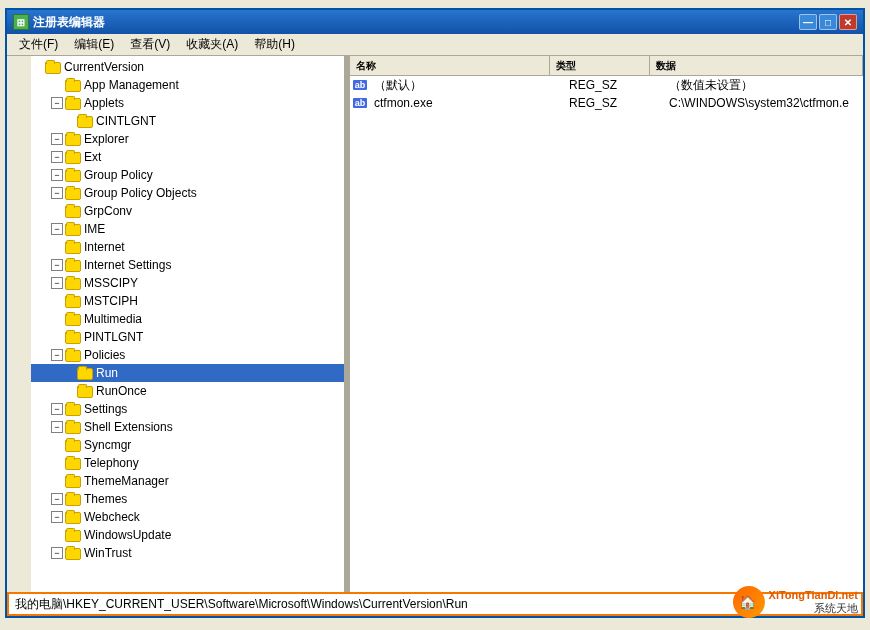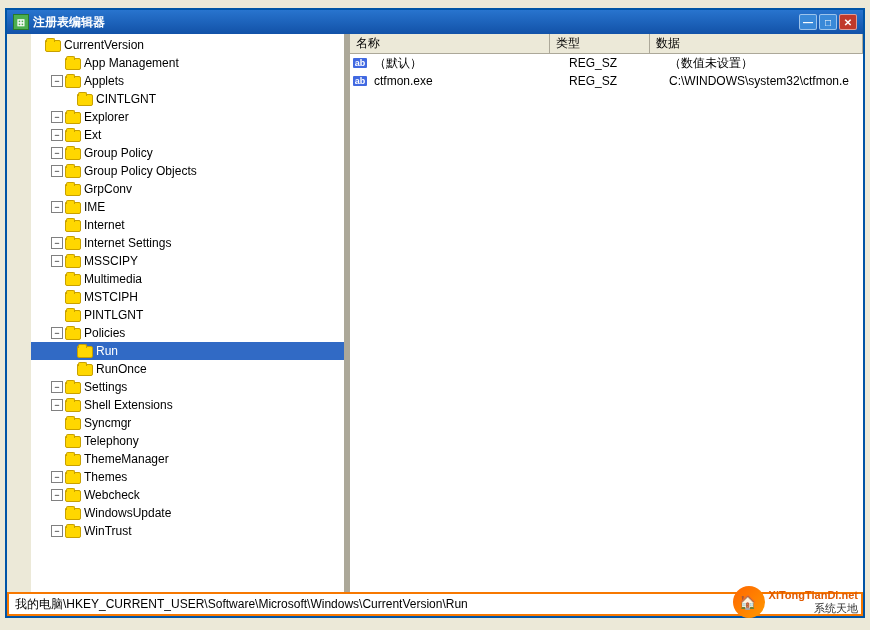--- a/index.html
+++ b/index.html
@@ -183,26 +183,26 @@
     }
     .right-header {
       display: flex;
       background: #ECE9D8;
       border-bottom: 1px solid #ACA899;
       height: 20px;
       align-items: stretch;
       flex-shrink: 0;
     }
     .right-col-header {
-      font-size: 12px;
+      font-size: 10px;
       padding: 2px 6px;
       border-right: 1px solid #ACA899;
       display: flex;
       align-items: center;
-      font-weight: normal;
+      font-weight: bold;
     }
     .col-name { width: 200px; }
     .col-type { width: 100px; }
     .col-data { flex: 1; }
 
     .right-content {
       flex: 1;
       overflow-y: auto;
       background: white;
     }
@@ -296,20 +296,27 @@
   <div class="title-bar">
     <div class="title-bar-icon">⊞</div>
     <span class="title-bar-text">注册表编辑器</span>
     <div class="title-bar-buttons">
       <div class="title-btn title-btn-min">—</div>
       <div class="title-btn title-btn-max">□</div>
       <div class="title-btn title-btn-close">✕</div>
     </div>
   </div>
 
+  <div class="menu-bar">
+    <div class="menu-item">文件(F)</div>
+    <div class="menu-item">编辑(E)</div>
+    <div class="menu-item">查看(V)</div>
+    <div class="menu-item">收藏夹(A)</div>
+    <div class="menu-item">帮助(H)</div>
+  </div>
 
   <div class="main-content">
 
     <div class="tree-pane">
       <div class="tree-scroll" id="tree-container">
 
       <div class="tree-item">
             <span class="indent" style="width: 0px; display: inline-block; flex-shrink: 0;"></span>
             <span style="width: 14px; display: inline-block; flex-shrink: 0;"></span>
             <span class="folder-icon"><span class="folder-closed" style="display: inline-block; width: 16px; height: 12px; background: rgb(255, 215, 0); border: 1px solid rgb(200, 160, 0); border-radius: 0px 2px 2px; position: relative; vertical-align: middle;"></span></span>
@@ -384,27 +391,27 @@
           <div class="tree-item">
             <span class="indent" style="width: 20px; display: inline-block; flex-shrink: 0;"></span>
             <span class="expander">−</span>
             <span class="folder-icon"><span class="folder-closed" style="display: inline-block; width: 16px; height: 12px; background: rgb(255, 215, 0); border: 1px solid rgb(200, 160, 0); border-radius: 0px 2px 2px; position: relative; vertical-align: middle;"></span></span>
             <span class="label">MSSCIPY</span>
           </div>
           <div class="tree-item">
             <span class="indent" style="width: 20px; display: inline-block; flex-shrink: 0;"></span>
             <span style="width: 14px; display: inline-block; flex-shrink: 0;"></span>
             <span class="folder-icon"><span class="folder-closed" style="display: inline-block; width: 16px; height: 12px; background: rgb(255, 215, 0); border: 1px solid rgb(200, 160, 0); border-radius: 0px 2px 2px; position: relative; vertical-align: middle;"></span></span>
+            <span class="label">MSTCIPH</span>
+          </div>
+          <div class="tree-item">
+            <span class="indent" style="width: 20px; display: inline-block; flex-shrink: 0;"></span>
+            <span style="width: 14px; display: inline-block; flex-shrink: 0;"></span>
+            <span class="folder-icon"><span class="folder-closed" style="display: inline-block; width: 16px; height: 12px; background: rgb(255, 215, 0); border: 1px solid rgb(200, 160, 0); border-radius: 0px 2px 2px; position: relative; vertical-align: middle;"></span></span>
             <span class="label">Multimedia</span>
-          </div>
-          <div class="tree-item">
-            <span class="indent" style="width: 20px; display: inline-block; flex-shrink: 0;"></span>
-            <span style="width: 14px; display: inline-block; flex-shrink: 0;"></span>
-            <span class="folder-icon"><span class="folder-closed" style="display: inline-block; width: 16px; height: 12px; background: rgb(255, 215, 0); border: 1px solid rgb(200, 160, 0); border-radius: 0px 2px 2px; position: relative; vertical-align: middle;"></span></span>
-            <span class="label">MSTCIPH</span>
           </div>
           <div class="tree-item">
             <span class="indent" style="width: 20px; display: inline-block; flex-shrink: 0;"></span>
             <span style="width: 14px; display: inline-block; flex-shrink: 0;"></span>
             <span class="folder-icon"><span class="folder-closed" style="display: inline-block; width: 16px; height: 12px; background: rgb(255, 215, 0); border: 1px solid rgb(200, 160, 0); border-radius: 0px 2px 2px; position: relative; vertical-align: middle;"></span></span>
             <span class="label">PINTLGNT</span>
           </div>
           <div class="tree-item">
             <span class="indent" style="width: 20px; display: inline-block; flex-shrink: 0;"></span>
             <span class="expander">−</span>

